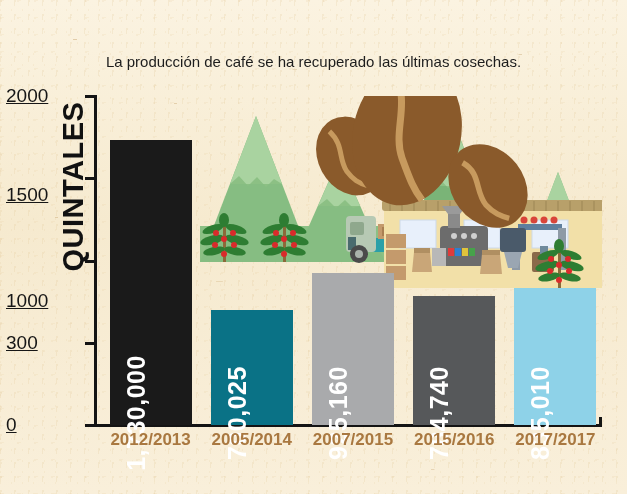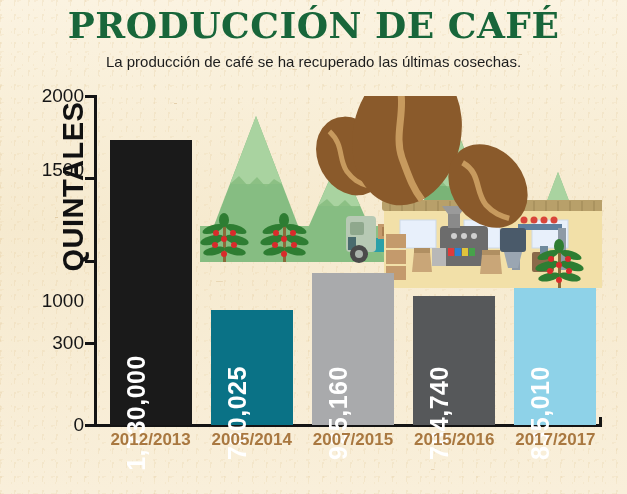--- a/index.html
+++ b/index.html
@@ -100,25 +100,25 @@
   .tick-cap {
     position: absolute;
     width: 3px;
     height: 10px;
     background: #141414;
   }
   .ylabel-val {
     position: absolute;
     right: 0;
     width: 78px;
-    text-align: right;
     font-family: "Liberation Sans", sans-serif;
     font-size: 19px;
     color: #161616;
     transform: translateY(-11px);
+    text-decoration: underline;
   }
   .ytitle {
     position: absolute;
     left: -42px;
     top: 170px;
     width: 230px;
     text-align: center;
     transform: rotate(-90deg);
     transform-origin: center center;
     font-family: "Liberation Sans", sans-serif;
@@ -385,37 +385,36 @@
         <ellipse cx="311" cy="38" rx="54" ry="72" transform="rotate(12 311 38)" fill="#8a5a2b"></ellipse>
         <path d="M297,-24 C316,6 296,34 306,62 C314,84 318,94 326,104" stroke="#c79a5e" stroke-width="7" fill="none"></path>
       </g>
       <g>
         <ellipse cx="392" cy="90" rx="36" ry="45" transform="rotate(-38 392 90)" fill="#8a5a2b"></ellipse>
         <path d="M372,62 C388,76 378,92 386,108 C392,118 398,122 406,126" stroke="#c79a5e" stroke-width="5.5" fill="none" transform="rotate(-12 392 90)"></path>
       </g>
     </svg>
   </div>
 
-  <div class="title">PRODUCCIÓN DE CAFÉ</div>
   <div class="subtitle">La producción de café se ha recuperado las últimas cosechas.</div>
 
   <div class="axis-v"></div>
   <div class="axis-h"></div>
   <div class="tick-cap" style="left:94px; top:95px;"></div>
   <div class="tick-cap" style="left:599px; top:417px;"></div>
 
   <div id="y-ticks">
       <div class="tick" style="top: 424px;"></div>
       <div class="ylabel-val" style="top: 425px; left: 6px; right: auto;">0</div>
       <div class="tick" style="top: 341.75px;"></div>
       <div class="ylabel-val" style="top: 342.75px; left: 6px; right: auto;">300</div>
       <div class="tick" style="top: 259.5px;"></div>
       <div class="ylabel-val" style="top: 260.5px; left: 6px; right: auto; margin-top: 40px;">1000</div>
       <div class="tick" style="top: 177.25px;"></div>
-      <div class="ylabel-val" style="top: 170px; left: 6px; right: auto;">1500</div>
+      <div class="ylabel-val" style="top: 195px; left: 6px; right: auto;">1500</div>
       <div class="tick" style="top: 95px;"></div>
       <div class="ylabel-val" style="top: 96px; left: 6px; right: auto;">2000</div>
     </div>
   <div class="ytitle">QUINTALES</div>
 
   <div class="bars" id="bars-layer">
       <div class="bar" style="left: 13.6px; width: 82px; height: 284.585px; background: rgb(26, 26, 26);">
         <div class="bar-value">1,730,000</div>
       </div>
       <div class="bar" style="left: 114.8px; width: 82px; height: 115.154px; background: rgb(10, 114, 134);">

